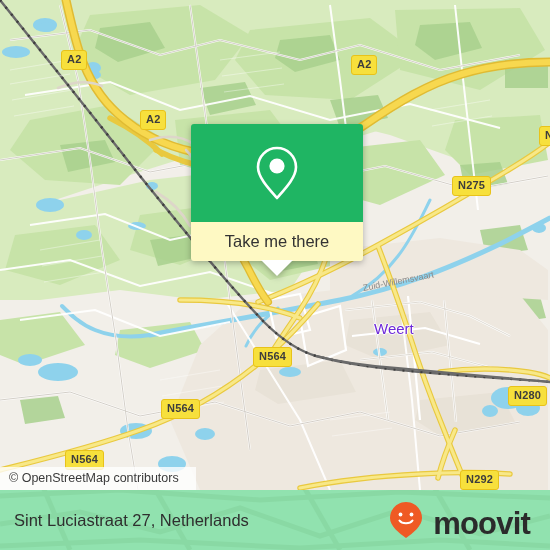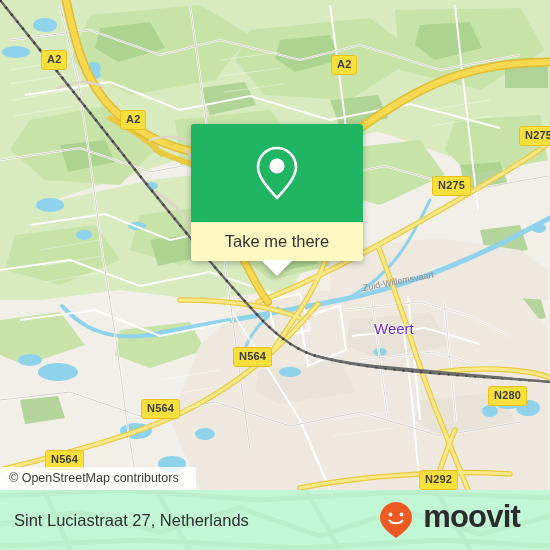--- a/index.html
+++ b/index.html
@@ -40,20 +40,21 @@
     border-radius: 3px;
     color: #3d3d3d;
     font-size: 11px;
     font-weight: bold;
     line-height: 1;
     padding: 3px 5px 4px 5px;
     white-space: nowrap;
     letter-spacing: 0.2px;
     font-family: "Liberation Sans", sans-serif;
     box-sizing: border-box;
+    margin-left: 20px;
   }
 
   
   .place-label {
     position: absolute;
     color: #6d28d9;
     font-size: 15px;
     white-space: nowrap;
     font-family: "Liberation Sans", sans-serif;
     text-shadow:
@@ -125,21 +126,21 @@
     border-top: 16px solid #ffffff;
   }
 
   
   #footer {
     position: absolute;
     left: 0;
     top: 490px;
     width: 550px;
     height: 60px;
-    background: #86efac;
+    background: #22c55e;
     overflow: hidden;
   }
   #footer-watermark {
     position: absolute;
     left: 0;
     top: 0;
     width: 550px;
     height: 60px;
     opacity: 0.5;
   }
@@ -148,25 +149,25 @@
     left: 14px;
     top: 50%;
     transform: translateY(-50%);
     color: #2f2f2f;
     font-size: 16.5px;
     font-family: "Liberation Sans", sans-serif;
     white-space: nowrap;
   }
   #footer-logo {
     position: absolute;
-    right: 30px;
+    right: 20px;
     top: 50%;
     transform: translateY(-50%);
     display: flex;
-    align-items: flex-start;
+    align-items: flex-end;
     gap: 10px;
   }
   #moovit-wordmark {
     color: #2b2b2b;
     font-size: 31px;
     font-weight: bold;
     letter-spacing: -0.8px;
     line-height: 1;
     font-family: "Liberation Sans", sans-serif;
   }
@@ -393,21 +394,21 @@
 
     <div class="shield" style="left:41px;  top:50px;">A2</div>
     <div class="shield" style="left:120px; top:110px;">A2</div>
     <div class="shield" style="left:331px; top:55px;">A2</div>
     <div class="shield" style="left:519px; top:126px;">N275</div>
     <div class="shield" style="left:432px; top:176px;">N275</div>
     <div class="shield" style="left:233px; top:347px;">N564</div>
     <div class="shield" style="left:141px; top:399px;">N564</div>
     <div class="shield" style="left:45px;  top:450px;">N564</div>
     <div class="shield" style="left:488px; top:386px;">N280</div>
-    <div class="shield" style="left:419px; top:470px;">N292</div>
+    <div class="shield" style="left:440px; top:470px;">N292</div>
 
     <div id="attribution">© OpenStreetMap contributors</div>
 
     <div id="callout">
       <div id="callout-head">
         <svg width="46" height="56" viewBox="0 0 46 56">
           <path d="M23 3 C12.5 3 4 11.5 4 22 C4 33 16 45 23 53 C30 45 42 33 42 22 C42 11.5 33.5 3 23 3 Z" fill="none" stroke="#ffffff" stroke-width="2.6" stroke-linejoin="round"></path>
           <circle cx="23" cy="21" r="7.6" fill="#ffffff"></circle>
         </svg>
       </div>

